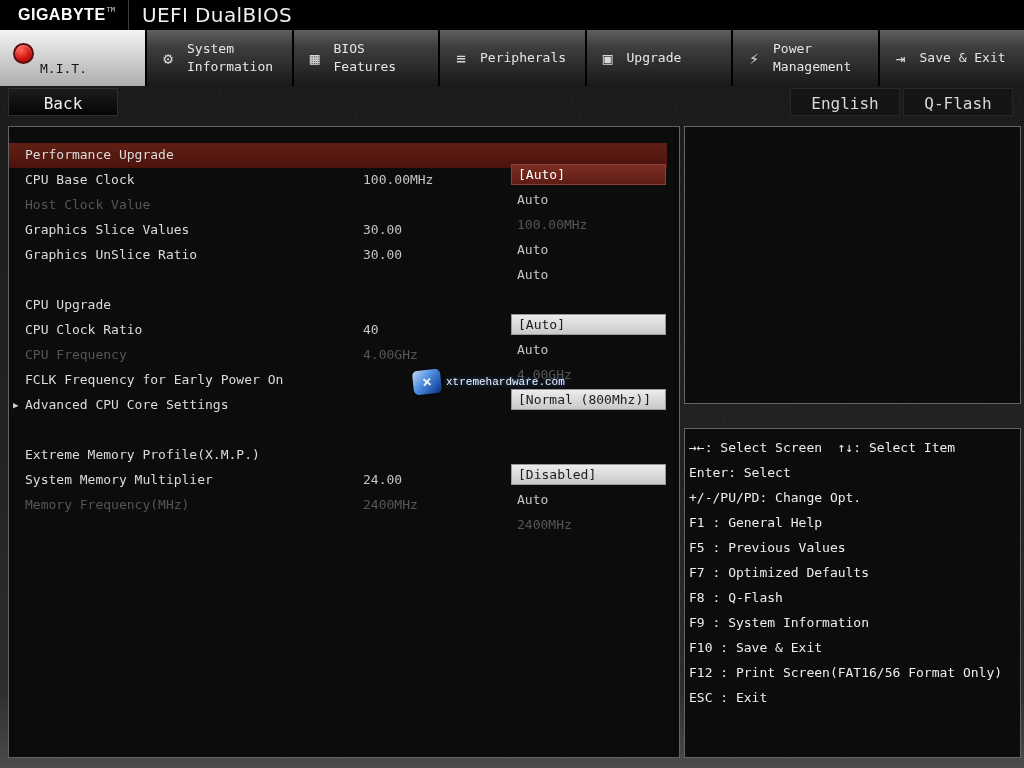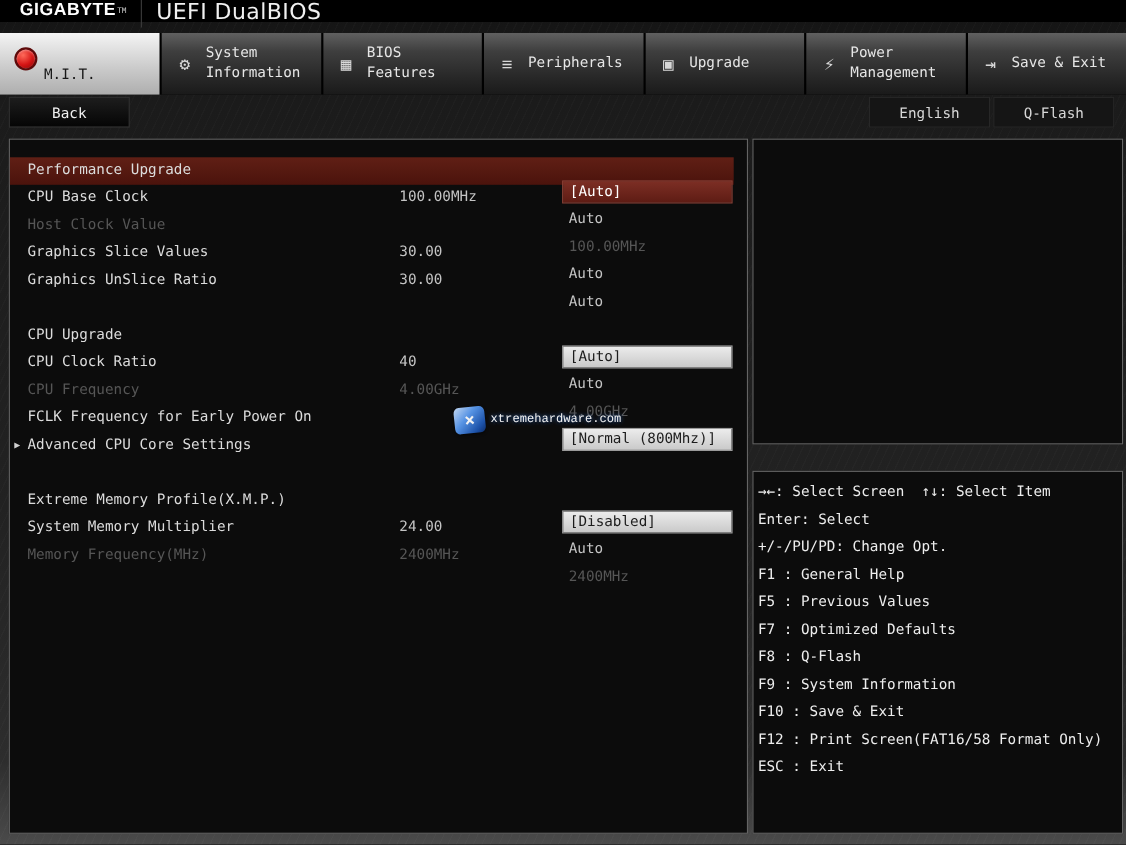--- a/index.html
+++ b/index.html
@@ -4,39 +4,39 @@
 <style>
   html,body{margin:0;padding:0;background:#000;}
   .screen{
     position:relative;width:1024px;height:768px;overflow:hidden;
     font-family:"DejaVu Sans Mono",monospace;
     background-image:
       repeating-linear-gradient(115deg, rgba(255,255,255,0.02) 0 1px, transparent 1px 7px),
       linear-gradient(180deg,#141414 0%,#1b1b1b 12%,#222222 60%,#2d2d2d 90%,#4b4b4b 100%);
   }
   
-  .topbar{position:absolute;top:0;left:0;width:1024px;height:20px;background:#000;
+  .topbar{position:absolute;top:0;left:0;width:1024px;height:30px;background:#000;
     display:flex;align-items:center;padding-left:18px;box-sizing:border-box;}
   .brand{font-family:"Liberation Sans",sans-serif;font-weight:bold;font-size:16px;color:#ffffff;letter-spacing:.5px;}
   .tm{color:#cfcfcf;font-size:7px;align-self:flex-start;padding-top:6px;margin-left:1px;}
   .hdivider{width:1px;height:30px;background:#3c3c3c;margin:0 13px;}
   .apptitle{font-family:"DejaVu Sans",sans-serif;font-size:20px;color:#f0f0f0;letter-spacing:.4px;}
   
   .tabs{position:absolute;top:30px;left:0;width:1024px;height:56px;display:flex;gap:2px;background:#000;}
   .tab{flex:1;background:linear-gradient(180deg,#606060 0%,#3e3e3e 30%,#262626 75%,#1a1a1a 100%);
     display:flex;align-items:center;padding-left:10px;cursor:pointer;box-sizing:border-box;}
   .tab.active{flex:0 0 145px;background:linear-gradient(180deg,#f4f4f4 0%,#cccccc 55%,#aeaeae 100%);position:relative;}
   .mit-dot{position:absolute;left:13px;top:13px;width:17px;height:17px;border-radius:50%;
     background:radial-gradient(circle at 35% 30%, #ff6a5a, #d41414 55%, #7a0505);
     border:2px solid #5d0a0a;box-shadow:inset 0 1px 2px rgba(255,255,255,.45);}
   .mit-label{position:absolute;left:40px;top:31px;font-size:13px;color:#161616;}
   .ticon{width:22px;margin-right:8px;font-size:16px;color:#d8d8d8;text-align:center;flex:none;}
   .tlabel{font-size:13px;color:#e6e6e6;max-width:92px;line-height:1.35;}
   
-  .btn{position:absolute;top:88px;height:28px;line-height:30px;text-align:center;font-size:13px;
+  .btn{position:absolute;top:88px;height:28px;line-height:30px;text-align:center;font-size:16px;
     cursor:pointer;box-sizing:border-box;}
   .btn-back{left:8px;width:110px;background:linear-gradient(#1d1d1d,#050505);border:1px solid #2f2f2f;color:#f0f0f0;}
   .btn-english{left:790px;width:110px;background:#151515;border:1px solid #272727;color:#d8d8d8;}
   .btn-qflash{left:903px;width:110px;background:#151515;border:1px solid #272727;color:#d8d8d8;}
   
   .mainpanel{position:absolute;left:8px;top:126px;width:672px;height:632px;
     border:1px solid #646464;background:#0c0c0c;box-sizing:border-box;}
   .helppanel{position:absolute;left:684px;width:337px;border:1px solid #646464;background:#0c0c0c;box-sizing:border-box;}
   .helppanel.toppane{top:126px;height:278px;}
   .helppanel.bottompane{top:428px;height:330px;padding:6px 0 0 4px;}
@@ -202,17 +202,17 @@
   <div class="helppanel bottompane">
     <div class="keyline">→←: Select Screen  ↑↓: Select Item</div>
     <div class="keyline">Enter: Select</div>
     <div class="keyline">+/-/PU/PD: Change Opt.</div>
     <div class="keyline">F1 : General Help</div>
     <div class="keyline">F5 : Previous Values</div>
     <div class="keyline">F7 : Optimized Defaults</div>
     <div class="keyline">F8 : Q-Flash</div>
     <div class="keyline">F9 : System Information</div>
     <div class="keyline">F10 : Save &amp; Exit</div>
-    <div class="keyline">F12 : Print Screen(FAT16/58 Format Only)</div>
+    <div class="keyline">F12 : Print Screen(FAT16/56 Format Only)</div>
     <div class="keyline">ESC : Exit</div>
   </div>
 
 </div>
 
 </body></html>

